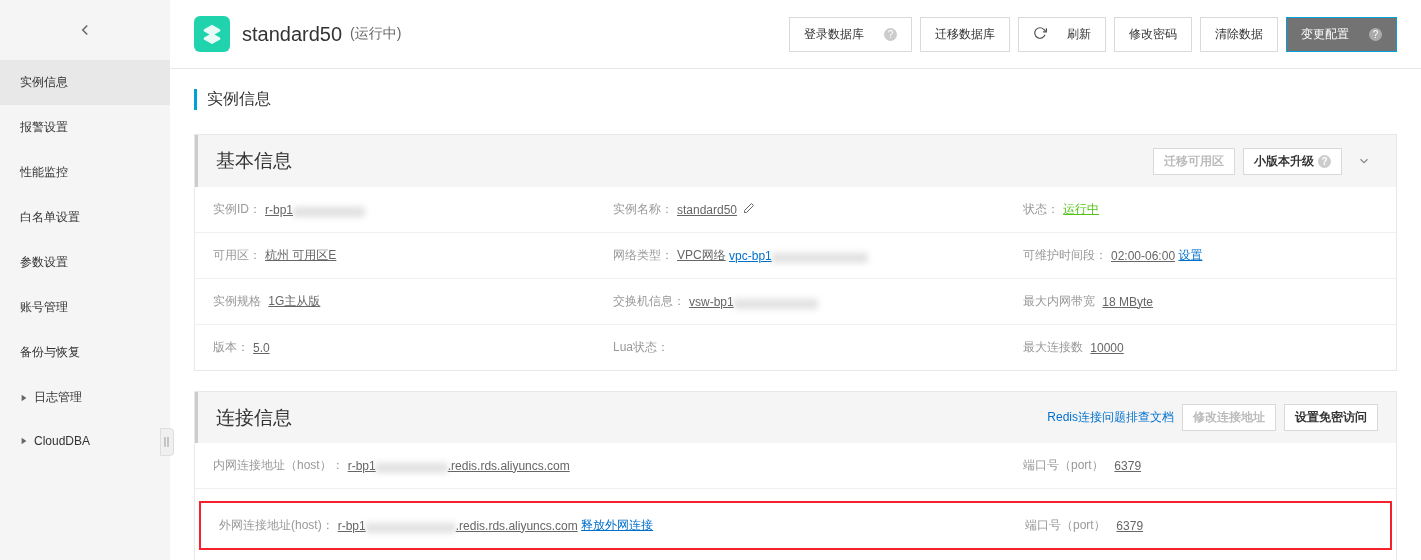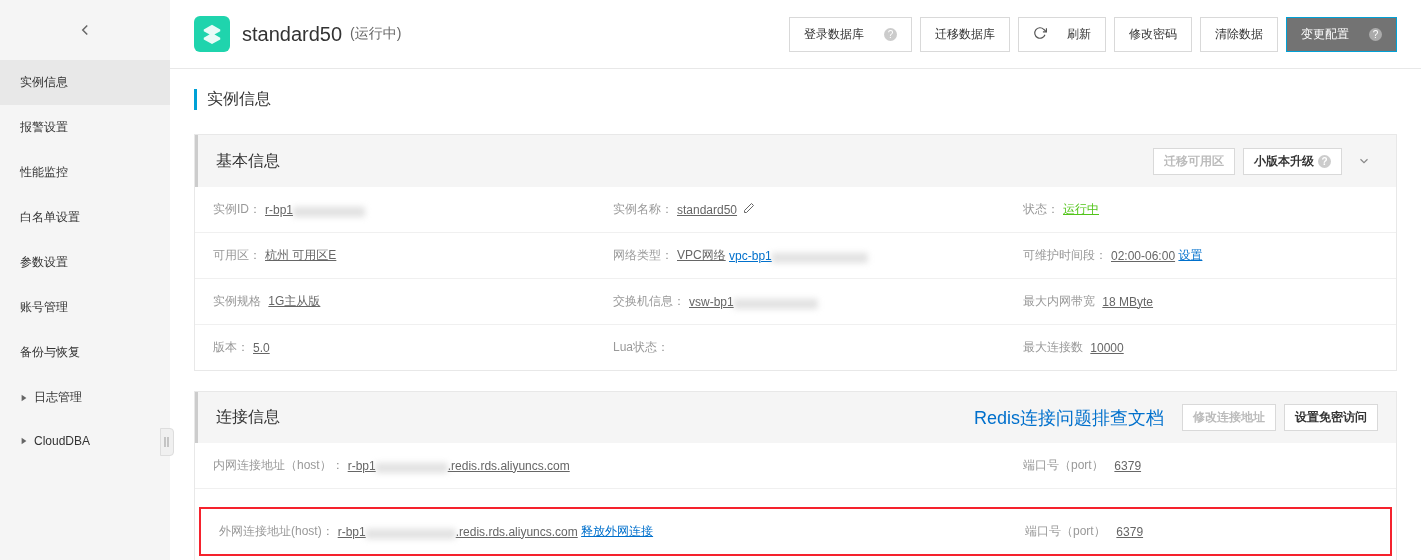--- a/index.html
+++ b/index.html
@@ -22,42 +22,42 @@
 .status-badge { color: #666; font-size: 14px; }
 .header-actions { margin-left: auto; display: flex; gap: 8px; }
 .btn { padding: 8px 14px; border: 1px solid #d9d9d9; background: #fff; color: #333; font-size: 12px; cursor: pointer; display: inline-flex; align-items: center; gap: 20px; }
 .btn-primary { background: #737373; color: #fff; border-color: #00a1d6; text-align: right; }
 .help-icon { width: 13px; height: 13px; border-radius: 50%; background: #ccc; color: #fff; display: inline-flex; align-items: center; justify-content: center; font-size: 10px; }
 .refresh-icon svg { width: 14px; height: 14px; stroke: #555; }
 .content { padding: 20px 24px; }
 .section-title { font-size: 16px; color: #333; padding-left: 10px; border-left: 3px solid #00a1d6; margin-bottom: 24px; }
 .panel { border: 1px solid #e8e8e8; margin-bottom: 20px; }
 .panel-header { background: #f5f5f5; padding: 12px 18px; display: flex; align-items: center; border-left: 3px solid #ccc; }
-.panel-header-title { font-size: 16px; color: #333; }
+.panel-header-title { font-size: 19px; color: #333; }
 .panel-header-actions { margin-left: auto; display: flex; align-items: center; gap: 8px; }
 .btn-sm { padding: 4px 10px; border: 1px solid #d9d9d9; background: #fff; color: #333; font-size: 12px; cursor: pointer; display: inline-flex; align-items: center; gap: 4px; font-weight: bold; }
 .btn-sm.disabled { color: #bbb; cursor: not-allowed; }
 .chevron { width: 28px; height: 28px; display: flex; align-items: center; justify-content: center; cursor: pointer; }
 .chevron svg { width: 14px; height: 14px; stroke: #888; fill: none; }
 .panel-body { }
 .info-row { display: flex; border-bottom: 1px solid #f0f0f0; }
 .info-row:last-child { border-bottom: none; }
 .info-cell { padding: 14px 18px; font-size: 12px; color: #666; display: flex; align-items: center; }
 .info-cell.c1 { width: 400px; }
 .info-cell.c2 { width: 410px; }
 .info-cell.c3 { flex: 1; }
 .info-label { color: #999; margin-right: 4px; }
 .info-value { color: #666; text-decoration: underline; }
 .info-value.green { color: #52c41a; }
 .info-value.link { color: #0070cc; cursor: pointer; }
 .info-value.blurred { filter: blur(3px); color: #aaa; }
 .edit-icon { margin-left: 6px; cursor: pointer; }
 .edit-icon svg { width: 12px; height: 12px; stroke: #666; fill: none; }
-.conn-header-link { color: #0070cc; font-size: 18px; cursor: pointer; margin-right: 10px; }
-.conn-row-highlight { border: 2px solid #f5222d; margin: 18px 4px; }
+.conn-header-link { color: #0070cc; font-size: 12px; cursor: pointer; margin-right: 0; }
+.conn-row-highlight { border: 2px solid #f5222d; margin: 12px 4px; }
 </style>
 </head>
 <body>
 
 <div class="container">
   <div class="sidebar">
     <div class="back-arrow">
       <svg viewBox="0 0 24 24" fill="none" stroke-width="2">
           <polyline points="15 18 9 12 15 6"></polyline>
         </svg>

